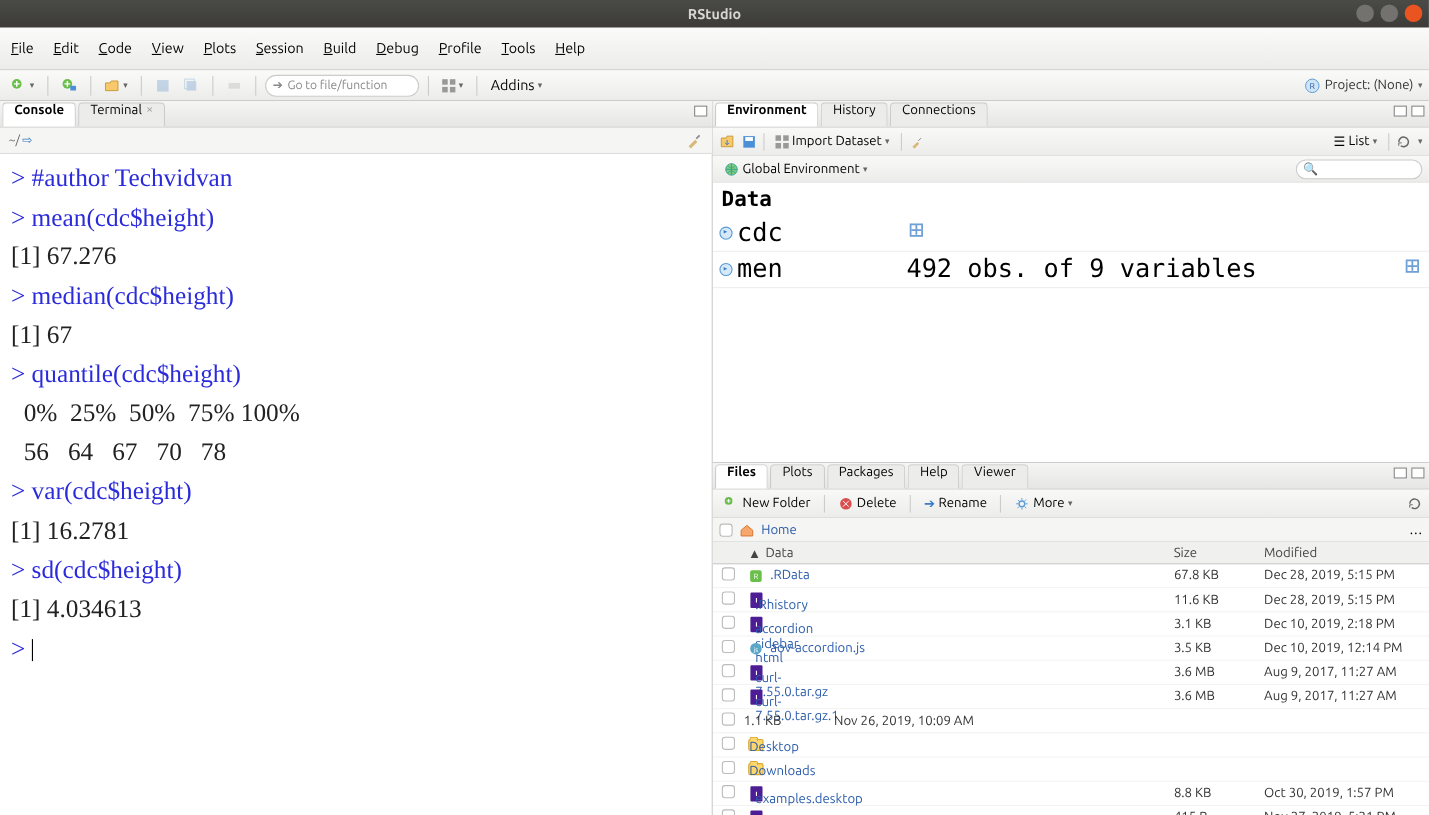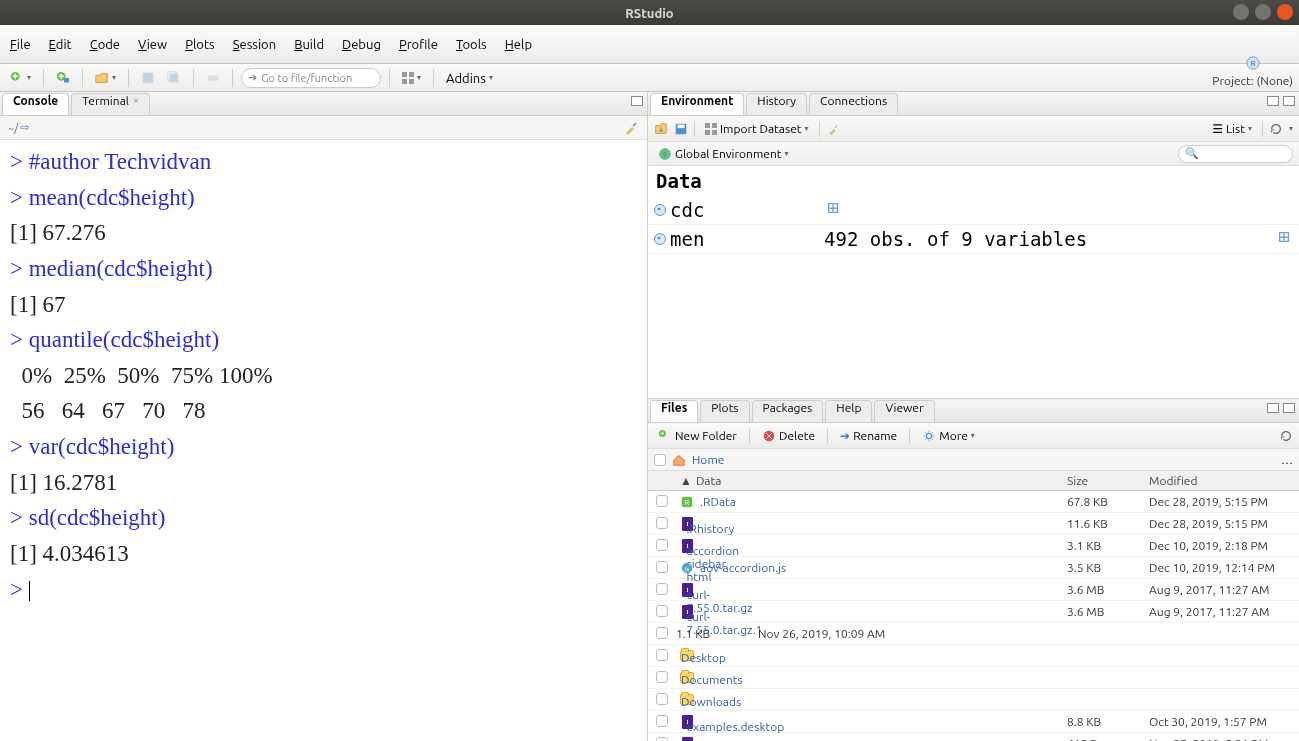--- a/index.html
+++ b/index.html
@@ -12,41 +12,41 @@
 .winbtn.max { background: #73726e; }
 .winbtn.close { background: #e95420; }
 .menubar { height: 39px; background: linear-gradient(#fafaf9, #ececea); border-bottom: 1px solid #c7c6c2; display: flex; align-items: center; padding: 0 10px; gap: 18px; }
 .menubar span { cursor: default; }
 .menubar .u { text-decoration: underline; }
 .toolbar { height: 28px; background: linear-gradient(#fafaf9, #ececea); border-bottom: 1px solid #c7c6c2; display: flex; align-items: center; padding: 0 6px; gap: 4px; }
 .tb-btn { height: 20px; padding: 0 4px; display: inline-flex; align-items: center; gap: 3px; border-radius: 3px; cursor: default; }
 .tb-sep { width: 1px; height: 18px; background: #ccc; margin: 0 4px; }
 .tb-spacer { flex: 1; }
 .search-box { border: 1px solid #ccc; border-radius: 10px; height: 20px; width: 140px; display: flex; align-items: center; padding: 0 6px; background: #fff; color: #888; font-size: 11px; gap: 4px; }
-.project { color: #333; font-size: 12px; display: flex; align-items: center; gap: 4px; flex-direction: column; }
+.project { color: #333; font-size: 12px; display: flex; align-items: center; gap: 4px; }
 .main { display: flex; height: calc(741px - 25px - 25px - 28px); }
 .left { width: 648px; border-right: 1px solid #ccc; display: flex; flex-direction: column; }
 .right { flex: 1; display: flex; flex-direction: column; }
 .pane-tabs { height: 24px; background: linear-gradient(#f5f5f3, #e6e6e4); border-bottom: 1px solid #ccc; display: flex; align-items: flex-end; position: relative; }
 .pane-tab { height: 22px; padding: 0 10px; display: flex; align-items: flex-start; gap: 4px; border: 1px solid #ccc; border-bottom: none; border-radius: 4px 4px 0 0; background: #ececea; font-size: 12px; margin-left: 2px; }
 .pane-tab.active { background: #fff; font-weight: bold; }
 .pane-tab .x { color: #999; font-size: 11px; }
 .pane-tb { height: 24px; border-bottom: 1px solid #ddd; display: flex; align-items: center; padding: 0 8px; font-size: 11px; color: #666; background: #f5f5f3; }
 .pane-tb .right-tools { margin-left: auto; display: flex; align-items: center; gap: 6px; }
 .console { flex: 1; padding: 4px 10px; font-family: Liberation Serif, serif; font-size: 23px; line-height: 1.55; white-space: pre; overflow: hidden; }
 .console .prompt { color: #2b2bdb; }
 .console .input { color: #2b2bdb; }
 .console .output { color: #222; }
 .cursor { display:inline-block; width:1px; height:20px; background:#000; vertical-align:middle; }
 .env-top { height: 375px; border-bottom: 1px solid #ccc; display: flex; flex-direction: column; }
 .env-tb { height: 26px; border-bottom: 1px solid #ddd; background: linear-gradient(#f9f9f8,#ececea); display: flex; align-items: center; padding: 0 6px; gap: 6px; font-size: 12px; }
 .env-tb2 { height: 24px; border-bottom: 1px solid #ddd; background: linear-gradient(#f9f9f8,#ececea); display:flex; align-items:center; padding: 0 6px; font-size: 12px; justify-content: space-between;}
 .env-content { flex:1; overflow:hidden; }
 .env-head { font-family: "DejaVu Sans Mono", monospace; font-size: 19px; font-weight: bold; padding: 4px 8px; }
-.env-row { display: flex; font-family: "DejaVu Sans Mono", monospace; font-size: 19px; border-bottom: 1px solid #eee; }
+.env-row { display: flex; font-family: "DejaVu Sans Mono", monospace; font-size: 23px; border-bottom: 1px solid #eee; }
 .env-row .c1 { width: 170px; padding: 3px 6px; display: flex; align-items: center; gap: 4px; }
 .env-row .c2 { flex: 1; padding: 3px 6px; }
 .env-row .c3 { width: 30px; text-align:center; color:#6fa0d6; }
 .bullet { width: 12px; height: 12px; border-radius: 50%; border: 1px solid #5a9bd5; background: #d6e9f8; display:inline-block; position:relative; }
 .bullet::after { content:"▸"; font-size:8px; color:#3a7cc7; position:absolute; left:2px; top:-1px; }
 .files-pane { flex: 1; display: flex; flex-direction: column; }
 .files-tb { height: 26px; border-bottom: 1px solid #ddd; background: linear-gradient(#f9f9f8,#ececea); display:flex; align-items:center; padding:0 6px; gap:8px; font-size:12px; }
 .files-path { height: 22px; border-bottom: 1px solid #ddd; background:#f5f5f3; display:flex; align-items:center; padding:0 6px; gap:6px; font-size:12px; }
 .files-head { height: 20px; border-bottom: 1px solid #ccc; display:flex; align-items:center; font-size:12px; color:#444; background:#f0f0ee; }
 .files-head .h1 { width: 28px; }
@@ -438,31 +438,20 @@
               </span>
               <span></span>
             </div>
             <div class="f3"></div>
             <div class="f4"></div>
           </div>
           <div class="file-row">
             <div class="f1"><span class="chk"></span></div>
             <div class="f2">
               <span class="ficon">
-                <span class="folder">Documents</span>
-              </span>
-              <span></span>
-            </div>
-            <div class="f3"></div>
-            <div class="f4"></div>
-          </div>
-          <div class="file-row">
-            <div class="f1"><span class="chk"></span></div>
-            <div class="f2">
-              <span class="ficon">
                 <span class="folder">Downloads</span>
               </span>
               <span></span>
             </div>
             <div class="f3"></div>
             <div class="f4"></div>
           </div>
           <div class="file-row">
             <div class="f1"><span class="chk"></span></div>
             <div class="f2">

